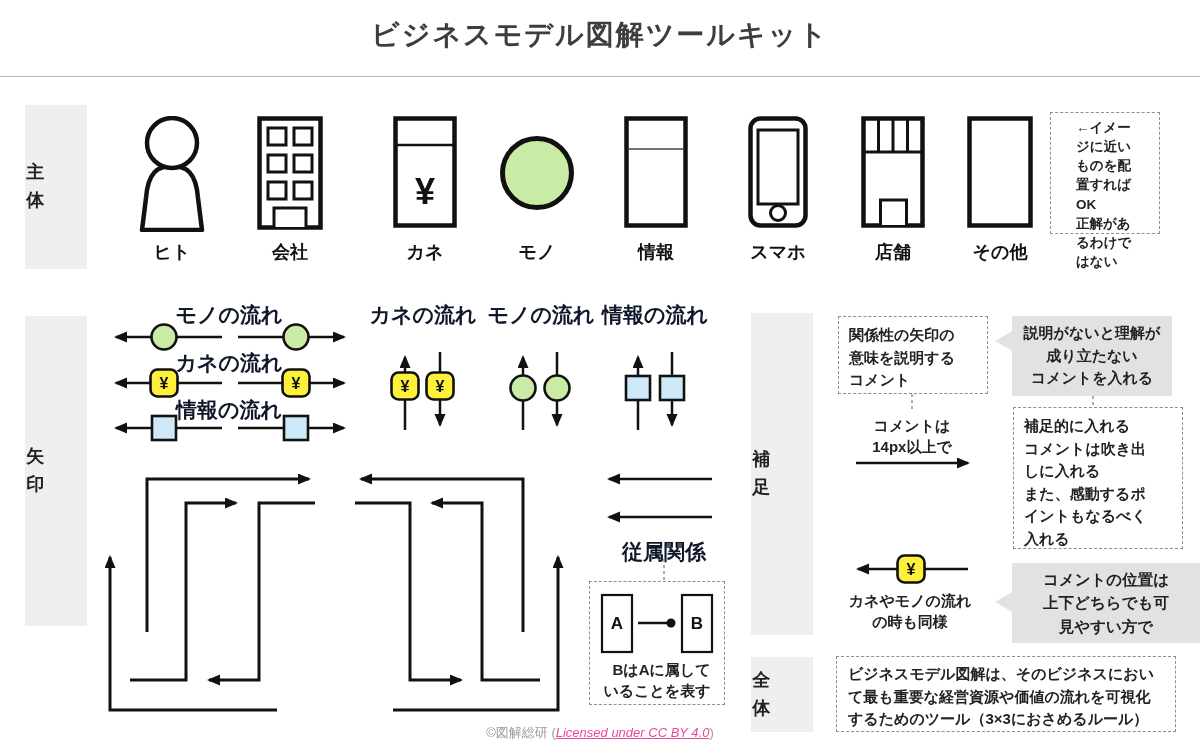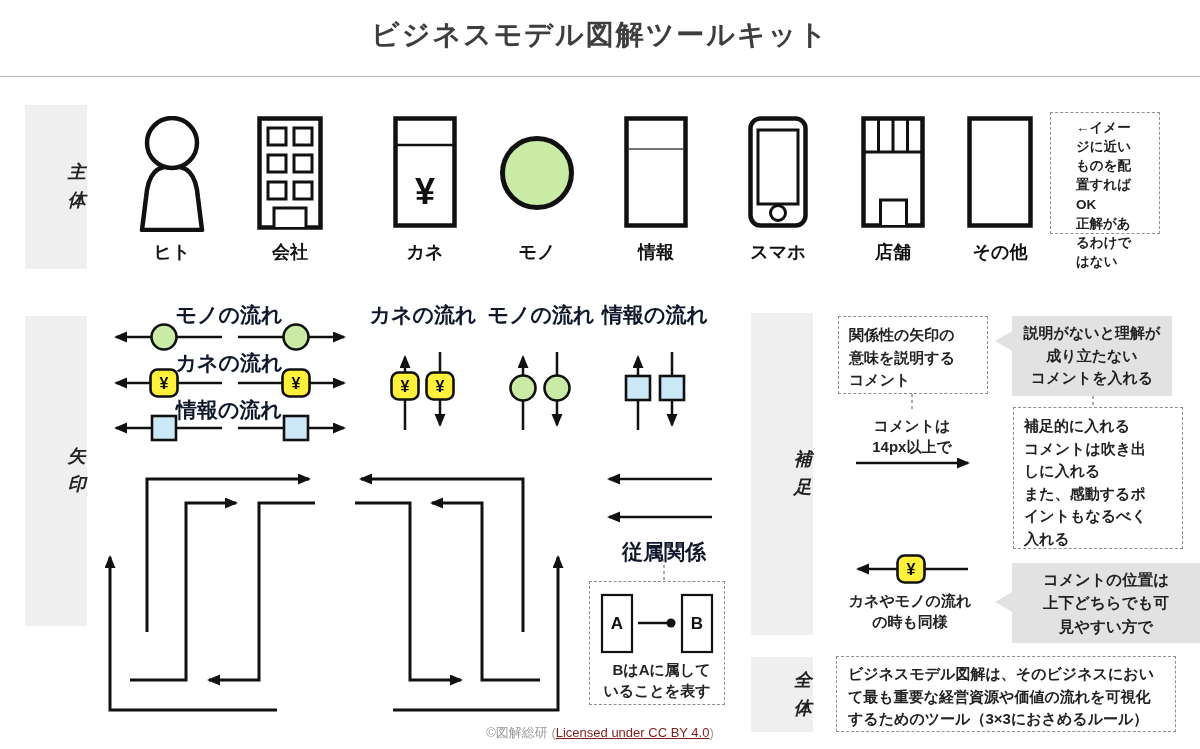--- a/index.html
+++ b/index.html
@@ -7,21 +7,21 @@
     position:relative;width:1200px;height:749px;background:#fff;overflow:hidden;
     font-family:"Liberation Sans","DejaVu Sans",sans-serif;color:#1c1c1c;
   }
   .abs{position:absolute;}
   .title{
     top:16px;left:0;right:0;text-align:center;
     font-size:28px;font-weight:700;letter-spacing:2px;color:#3d3d3d;
   }
   .divider{top:76px;left:0;width:1200px;border-top:1px solid #b9b9b9;}
   .band{
-    background:var(--band,#efefef);display:flex;align-items:center;justify-content:flex-end;font-style:italic;
+    background:var(--band,#efefef);display:flex;align-items:center;justify-content:flex-start;
   }
   .band-label{
     width:1.15em;word-break:break-all;text-align:center;line-height:1.55;
     font-size:18px;font-weight:700;color:#222;
   }
   .subject-label{
     top:240px;transform:translateX(-50%);font-size:18px;font-weight:700;color:#111;
     white-space:nowrap;
   }
   .dashed-box{
@@ -41,21 +41,21 @@
   .flow-label{
     transform:translateX(-50%);font-size:21px;font-weight:700;white-space:nowrap;color:#0f172a;
   }
   .small-note{
     transform:translateX(-50%);font-size:15px;font-weight:600;line-height:1.42;
     text-align:center;white-space:pre-line;color:#222;
   }
   .footer{
     top:724px;left:0;right:0;text-align:center;font-size:13px;color:#9a9a9a;font-weight:400;
   }
-  .footer a{color:#7f1d1d;text-decoration:underline;cursor:pointer;}
+  .footer a{color:#ec4899;text-decoration:underline;cursor:pointer;font-style:italic;}
   svg text{font-family:"Liberation Sans","DejaVu Sans",sans-serif;}
   .yen-node-text{font-size:16px;font-weight:700;fill:#111;}
   .dep-letter{font-size:17px;font-weight:700;fill:#111;}
   .overlay{left:0;top:0;pointer-events:none;}
   .fill-money{fill:var(--money,#fff13b);}
   .fill-goods{fill:var(--goods,#c9eba6);}
   .fill-info{fill:var(--info,#cde9f7);}
   .ln{stroke:#111;stroke-width:2.5;fill:none;}
   .ln-thick{stroke:#111;stroke-width:3;fill:none;}
   .dash-ln{stroke:#8f8f8f;stroke-width:1.5;fill:none;stroke-dasharray:3 3;}

